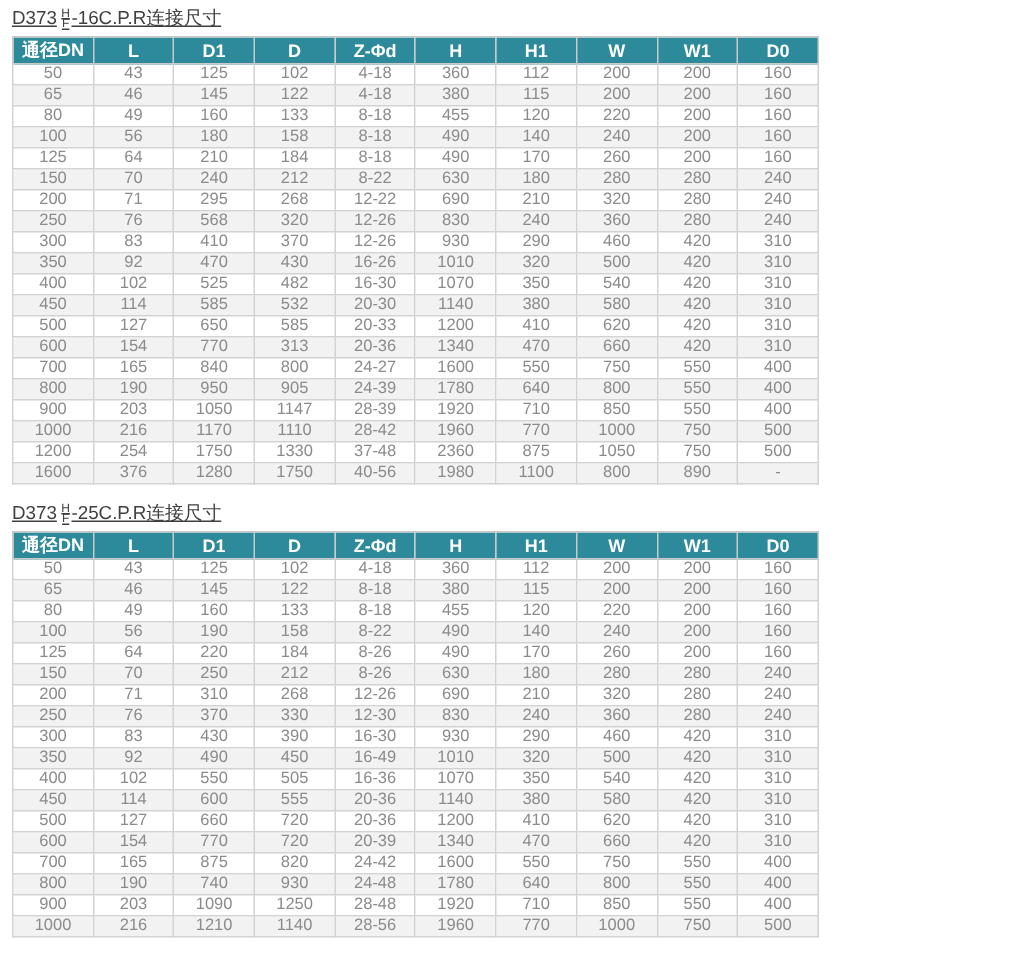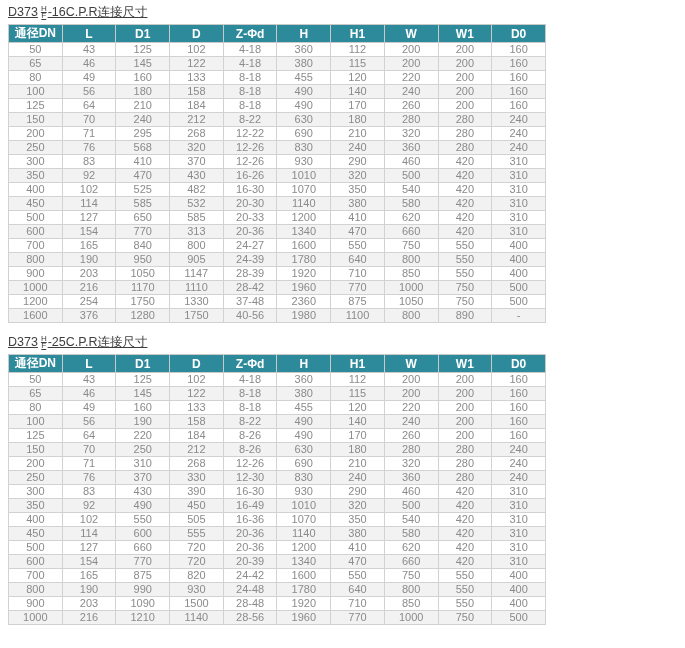--- a/index.html
+++ b/index.html
@@ -512,34 +512,34 @@
             <td>24-42</td>
             <td>1600</td>
             <td>550</td>
             <td>750</td>
             <td>550</td>
             <td>400</td>
           </tr>
           <tr>
             <td>800</td>
             <td>190</td>
-            <td>990</td>
+            <td>740</td>
             <td>930</td>
             <td>24-48</td>
             <td>1780</td>
             <td>640</td>
             <td>800</td>
             <td>550</td>
             <td>400</td>
           </tr>
           <tr>
             <td>900</td>
             <td>203</td>
             <td>1090</td>
-            <td>1500</td>
+            <td>1250</td>
             <td>28-48</td>
             <td>1920</td>
             <td>710</td>
             <td>850</td>
             <td>550</td>
             <td>400</td>
           </tr>
           <tr>
             <td>1000</td>
             <td>216</td>

